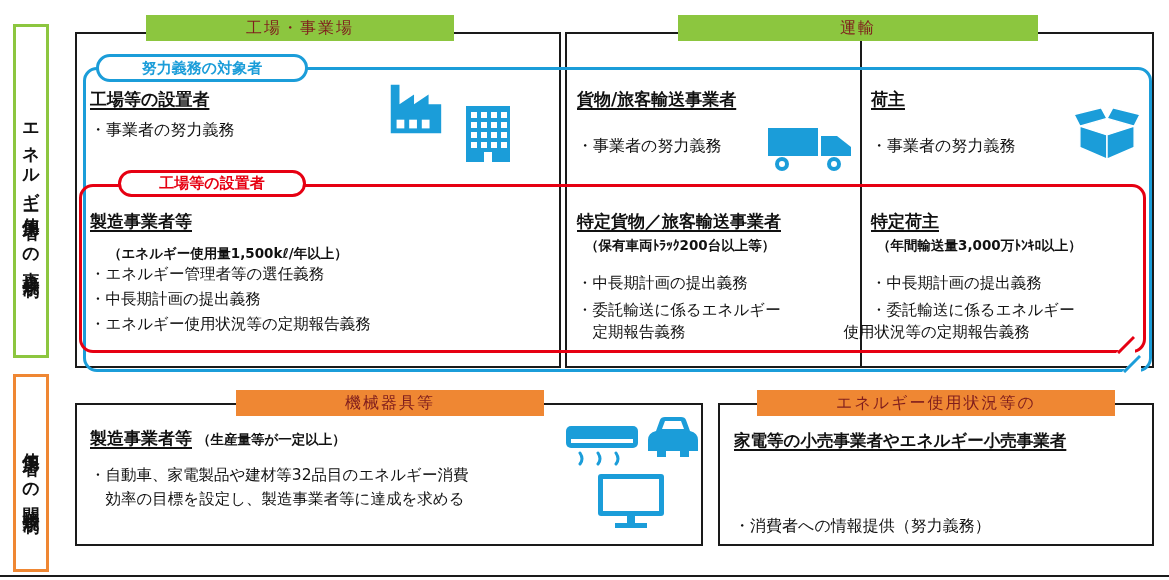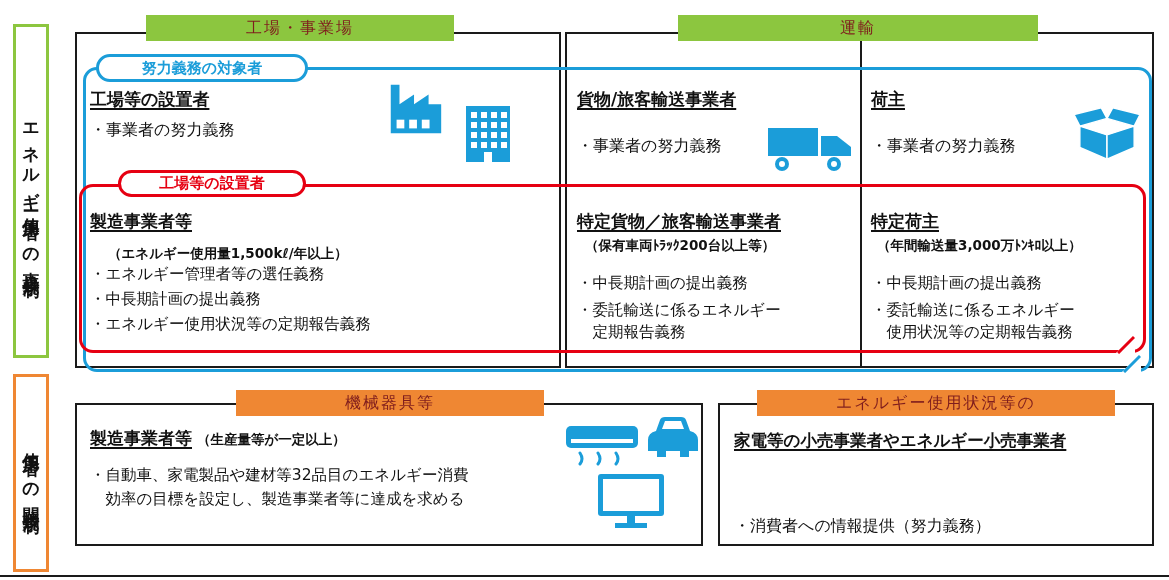--- a/index.html
+++ b/index.html
@@ -138,21 +138,21 @@
       <polygon points="62,24 68,12 40,5 34,16"></polygon>
       <polygon points="6,24 34,33 34,58 6,46"></polygon>
       <polygon points="62,24 34,33 34,58 62,46"></polygon>
     </g>
   </svg>
 
   <div class="txt t-title" style="left:871px;top:211px;">特定荷主</div>
   <div class="txt t-small" style="left:877px;top:237px;">（年間輸送量3,000万ﾄﾝｷﾛ以上）</div>
   <div class="txt" style="left:871px;top:274px;">・中長期計画の提出義務</div>
   <div class="txt" style="left:871px;top:301px;">・委託輸送に係るエネルギー</div>
-  <div class="txt" style="left:871px;top:323px;">　使用状況等の定期報告義務</div>
+  <div class="txt" style="left:828px;top:323px;">　使用状況等の定期報告義務</div>
 
   <div class="panel" style="left:75px;top:403px;width:628px;height:143px;"></div>
   <div class="panel" style="left:718px;top:403px;width:436px;height:143px;"></div>
 
   <div class="tab tab-orange" style="left:236px;top:390px;width:308px;">機械器具等</div>
   <div class="tab tab-orange" style="left:757px;top:390px;width:358px;">エネルギー使用状況等の</div>
 
   <div class="txt" style="left:90px;top:428px;">
     <span class="t-title-inline">製造事業者等</span>
     <span class="t-small">（生産量等が一定以上）</span>

